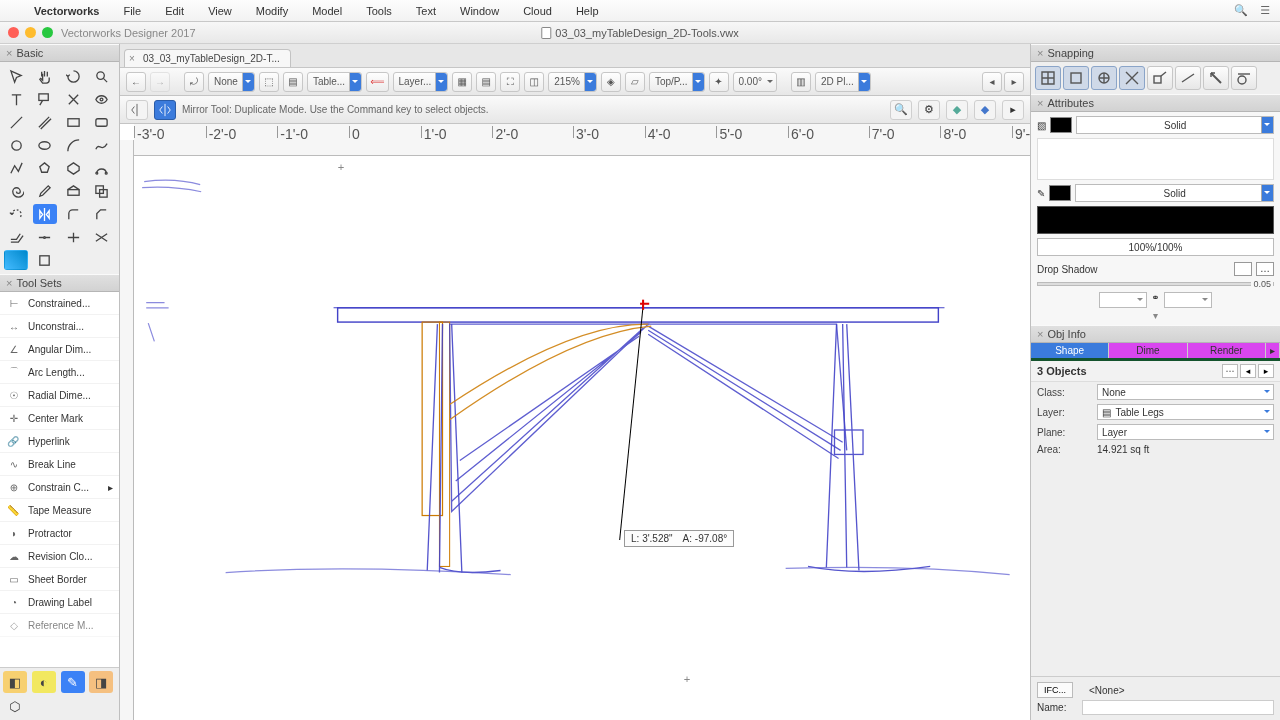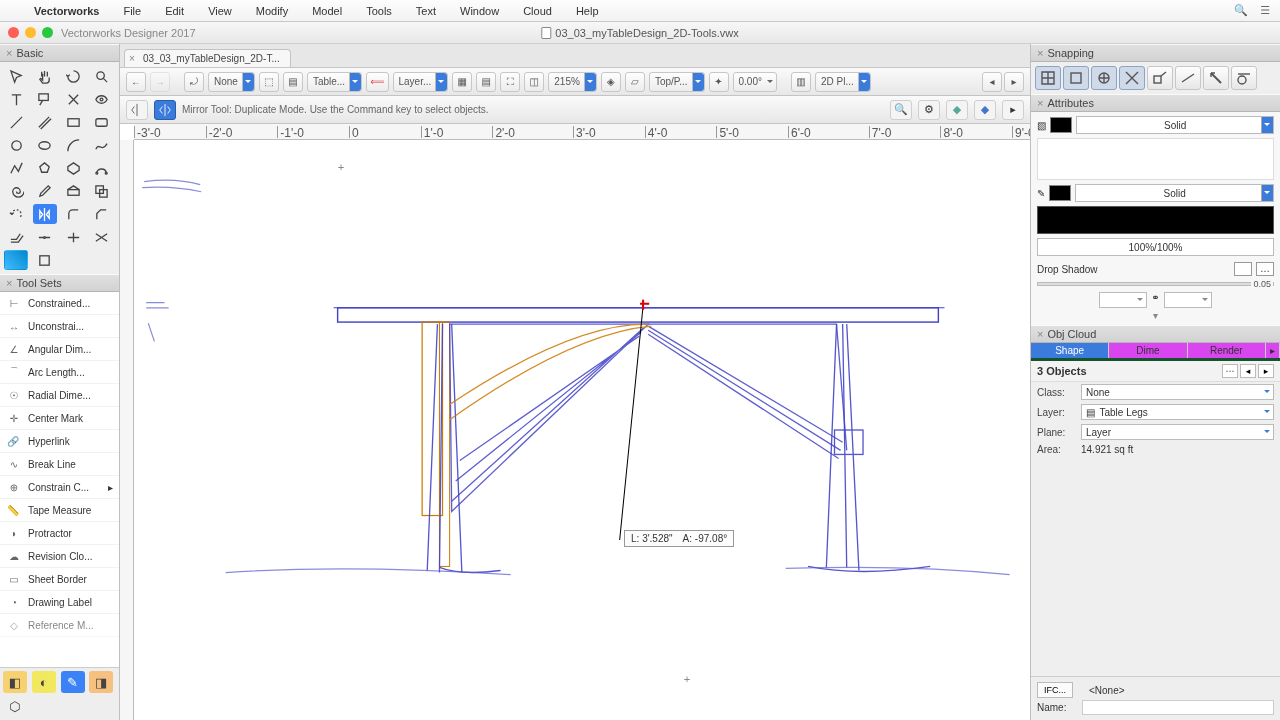--- a/index.html
+++ b/index.html
@@ -37,21 +37,21 @@
 .vb-sel::after{content:"";position:absolute;right:3px;top:7px;border:3px solid transparent;border-top-color:#666;}
 .vb-sel.blue::after{border-top-color:#fff;}
 .vb-sel.blue{padding-right:16px;}
 .vb-sel .drop{position:absolute;right:0;top:0;bottom:0;width:12px;background:#3b7bdc;border-left:1px solid #bbb;border-radius:0 3px 3px 0;}
 .modebar { height:28px; background:linear-gradient(#fafafa,#e7e7e7); border-bottom:1px solid #c4c4c4; display:flex; align-items:center; gap:6px; padding:0 6px;}
 .modebar .hint{color:#666;font-size:10px;}
 .modebar .right-tools{margin-left:auto;display:flex;gap:6px;}
 .mb-ic{width:22px;height:20px;border:1px solid #cfcfcf;border-radius:3px;display:flex;align-items:center;justify-content:center;background:#f4f4f4;cursor:pointer;}
 .mb-ic.active{background:#3b7bdc;border-color:#2a5ca8;}
 .canvas-wrap{flex:1;position:relative;overflow:hidden;background:#fff;}
-.ruler-h{position:absolute;left:14px;right:0;top:0;height:16px;background:#f6f6f6;border-bottom:1px solid #bbb;font-size:12px;color:#555;}
+.ruler-h{position:absolute;left:14px;right:0;top:0;height:32px;background:#f6f6f6;border-bottom:1px solid #bbb;font-size:14px;color:#555;}
 .ruler-h .rt{position:absolute;top:2px;border-left:1px solid #999;padding-left:2px;height:12px;}
 .ruler-v{position:absolute;left:0;top:16px;bottom:0;width:14px;background:#f6f6f6;border-right:1px solid #bbb;}
 .canvas{position:absolute;left:14px;top:16px;right:0;bottom:0;}
 .sketch{position:absolute;left:0;top:0;width:100%;height:100%;}
 .measure-box{position:absolute;background:#fcfcfc;border:1px solid #999;font-size:10px;padding:2px 6px;display:flex;gap:10px;color:#333;}
 .right-col{width:250px;background:#efefef;border-left:1px solid #bfbfbf;display:flex;flex-direction:column;}
 .snap-row{display:flex;gap:2px;padding:4px;flex-wrap:wrap;}
 .snap-btn{width:26px;height:24px;border:1px solid #c7c7c7;background:linear-gradient(#fdfdfd,#e7e7e7);border-radius:3px;display:flex;align-items:center;justify-content:center;cursor:pointer;}
 .snap-btn.on{background:#cfd9e8;border-color:#8aa4c8;}
 .snap-btn svg{width:16px;height:16px;stroke:#555;fill:none;stroke-width:1.4;}
@@ -70,21 +70,21 @@
 .mini-row{display:flex;gap:4px;justify-content:center;margin-top:4px;}
 .mini-sel{width:48px;height:16px;border:1px solid #bbb;background:#fff;position:relative;}
 .mini-sel::after{content:"";position:absolute;right:3px;top:5px;border:3px solid transparent;border-top-color:#888;}
 .obj-tabs{display:flex;background:#d946ef;border-bottom:3px solid #14532d;}
 .obj-tab{flex:1;text-align:center;padding:2px 0;font-size:10px;border-right:1px solid #ccc;cursor:pointer;}
 .obj-tab.active{background:#3b7bdc;color:#fff;}
 .obj-hdr{display:flex;align-items:center;justify-content:space-between;padding:3px 6px;background:#f2f2f2;border-bottom:1px solid #ddd;}
 .obj-hdr b{font-size:11px;}
 .obj-nav{display:flex;gap:2px;}
 .obj-nav button{width:16px;height:14px;border:1px solid #bbb;background:#fff;font-size:9px;cursor:pointer;}
-.obj-field{display:flex;align-items:center;padding:2px 6px;gap:4px;font-size:10px;}
+.obj-field{display:flex;align-items:center;padding:2px 6px;gap:20px;font-size:10px;}
 .obj-field label{width:40px;color:#444;}
 .obj-field .fsel{flex:1;height:16px;border:1px solid #bbb;background:#fff;padding:0 4px;display:flex;align-items:center;position:relative;}
 .obj-field .fsel::after{content:"";position:absolute;right:3px;top:5px;border:3px solid transparent;border-top-color:#3b7bdc;}
 .bottom-ctrl{border-top:1px solid #ccc;padding:3px 6px;font-size:10px;background:#eee;}
 .bottom-ctrl .row{display:flex;align-items:center;gap:16px;margin:2px 0;}
 .bottom-ctrl button{height:16px;border:1px solid #bbb;background:#fbfbfb;font-size:9px;padding:0 6px;cursor:pointer;}
 .panel-hdr .xbtn{float:left;margin-right:4px;color:#888;cursor:pointer;}
 </style>
 </head>
 <body>
@@ -600,21 +600,21 @@
       <div class="slider">
           <span class="val">0.05</span>
         </div>
       <div class="mini-row">
         <div class="mini-sel"></div>
         <span>⚭</span>
         <div class="mini-sel"></div>
       </div>
       <div style="text-align:center;margin-top:2px;color:#888;">▾</div>
     </div>
-    <div class="panel-hdr"><span class="xbtn">×</span><span>Obj Cloud</span></div>
+    <div class="panel-hdr"><span class="xbtn">×</span><span>Obj Info</span></div>
     <div class="obj-tabs">
       <div class="obj-tab active">Shape</div>
       <div class="obj-tab">Dime</div>
       <div class="obj-tab">Render</div>
       <div class="obj-tab" style="flex:0 0 14px;">▸</div>
     </div>
     <div class="obj-hdr">
       <b>3 Objects</b>
       <div class="obj-nav">
         <button>⋯</button>

